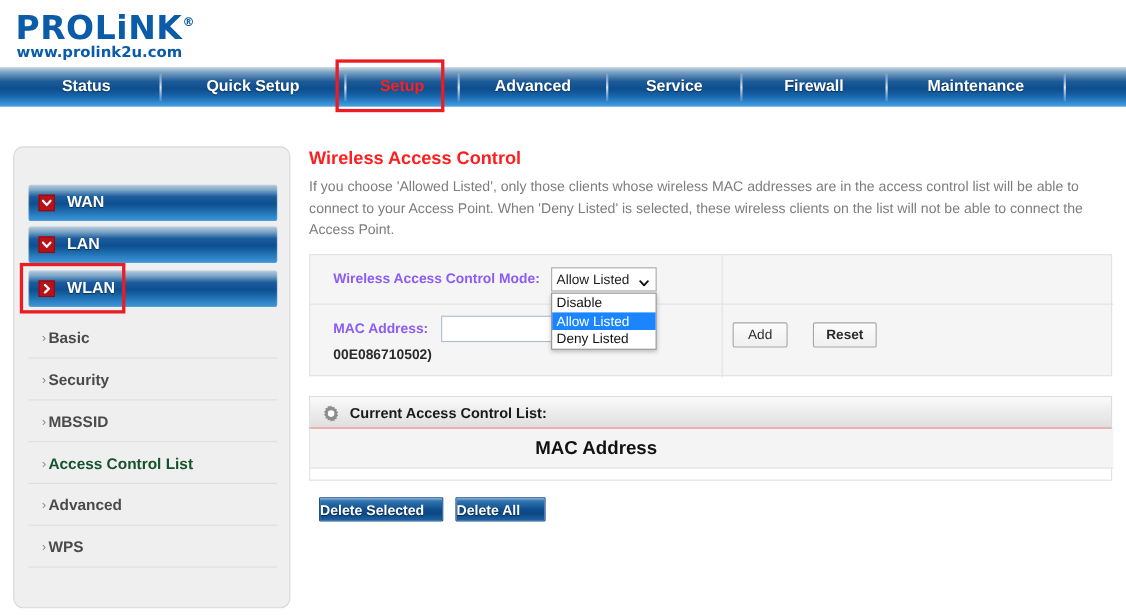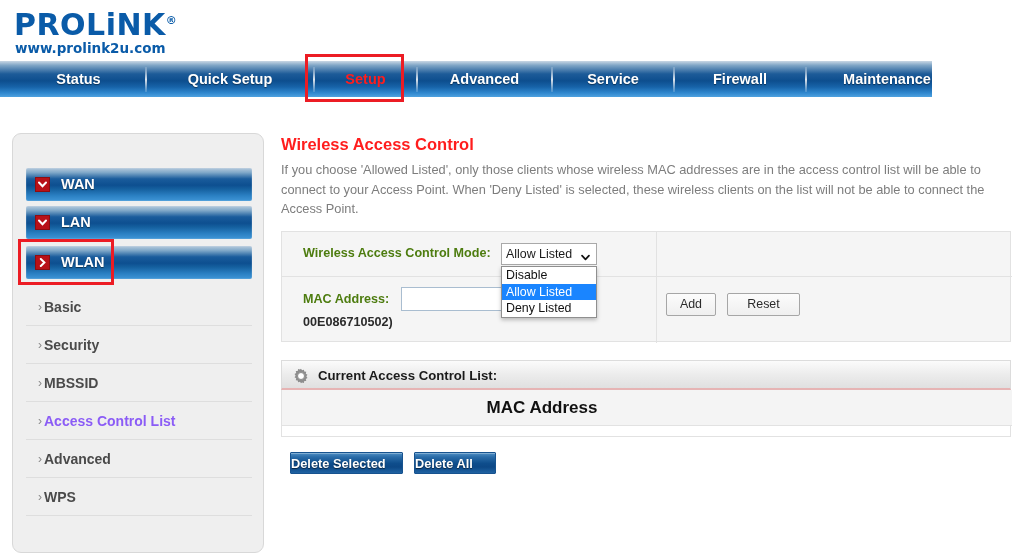--- a/index.html
+++ b/index.html
@@ -23,21 +23,21 @@
   .logo-reg { font-size:11px; vertical-align:super; font-weight:bold; }
   .logo-url {
     position:absolute; left:1px; top:36px;
     font-family:"DejaVu Sans", sans-serif;
     font-size:13.5px; font-weight:bold; color:#0a5ba8;
     letter-spacing:0px;
   }
 
   
   .navbar {
-    position:absolute; left:0; top:61px; width:932px; height:36px;
+    position:absolute; left:0; top:61px; width:1024px; height:36px;
     background: linear-gradient(to bottom,
       #c9d7e4 0%, #7fa5c6 12%, #1d5b98 36%, #0d4e8e 55%,
       #1763a8 72%, #2e86cd 88%, #4ea2e0 100%);
     padding-left: 15px;
   }
   .nav-items { position:absolute; left:0; top:0; height:36px; width:1024px; }
   .nav-item {
     position:absolute; top:0; height:36px; line-height:36px;
     text-align:center; font-size:14.5px; font-weight:bold;
     color:#ffffff; text-shadow:0 1px 1px rgba(0,0,0,0.45);
@@ -81,21 +81,21 @@
     border-bottom:1px solid #dedede; cursor:pointer;
   }
   .side-sub .arrow {
     position:absolute; left:12px; top:13px;
     font-size:12px; color:#8a8a8a; line-height:12px;
   }
   .side-sub .lbl {
     position:absolute; left:18px; top:0; height:38px; line-height:38px;
     font-size:14px; color:#4a4a4a; font-weight:bold;
   }
-  .side-sub.sel .lbl { color:#8b5cf6; }
+  .side-sub.sel .lbl { color:#14532d; }
   .side-highlight {
     position:absolute; border:3px solid #ec1c24; pointer-events:none;
   }
 
   
   .main { position:absolute; left:281px; top:134px; width:730px; }
   .page-title {
     font-size:16.5px; font-weight:bold; color:#ff1d1d;
     margin:0 0 6px 0; line-height:20px;
   }
@@ -108,21 +108,21 @@
   .form-panel {
     position:absolute; left:281px; top:231px; width:730px; height:111px;
     background:#f5f5f5; border:1px solid #e2e2e2;
   }
   .form-row { position:absolute; left:0; width:730px; }
   .form-row.r1 { top:0; height:45px; border-bottom:1px solid #e2e2e2; }
   .form-row.r2 { top:45px; height:65px; }
   .vdiv { position:absolute; left:374px; top:0; width:1px; height:111px; background:#e2e2e2; }
 
   .fld-label {
-    position:absolute; font-size:12.6px; font-weight:bold; color:#4d7c0f;
+    position:absolute; font-size:12.6px; font-weight:bold; color:#8b5cf6;
     white-space:nowrap;
   }
   .fld-sub {
     position:absolute; font-size:12.6px; font-weight:bold; color:#2b2b2b;
     white-space:nowrap;
   }
 
   
   .select-wrap { position:absolute; left:219px; top:11px; width:96px; z-index:40; }
   .select-box {
@@ -318,21 +318,21 @@
 
     <div class="form-row r2">
       <span class="fld-label" style="left:21px; top:15px;">MAC Address:</span>
       <span class="fld-sub" style="left:21px; top:38px;">00E086710502)</span>
 
       <input class="mac-input" type="text" value="" placeholder="" style="">
 
       <div class="btn" style="left:384px; top:16px; width:50px; height:23px; line-height:21px;">
         <span>Add</span>
       </div>
-      <div class="btn" style="left:445px; top:16px; width:73px; height:23px; line-height:21px;">
+      <div class="btn" style="left:457px; top:16px; width:58px; height:23px; line-height:21px;font-weight:bold;">
         <span>Reset</span>
       </div>
     </div>
   </div>
 
   <div class="list-panel">
     <div class="list-head">
       <span class="gear">
         <svg width="16" height="16" viewBox="0 0 16 16">
           <path fill="#8d8d8d" d="M8 0.7l1.05 1.6 1.85-0.62 0.38 1.92 1.94 0.2-0.42 1.9 1.66 1.02-1.1 1.62 1.1 1.62-1.66 1.02 0.42 1.9-1.94 0.2-0.38 1.92-1.85-0.62L8 15.3l-1.05-1.6-1.85 0.62-0.38-1.92-1.94-0.2 0.42-1.9L1.54 9.28l1.1-1.62-1.1-1.62 1.66-1.02-0.42-1.9 1.94-0.2 0.38-1.92 1.85 0.62z"></path>

